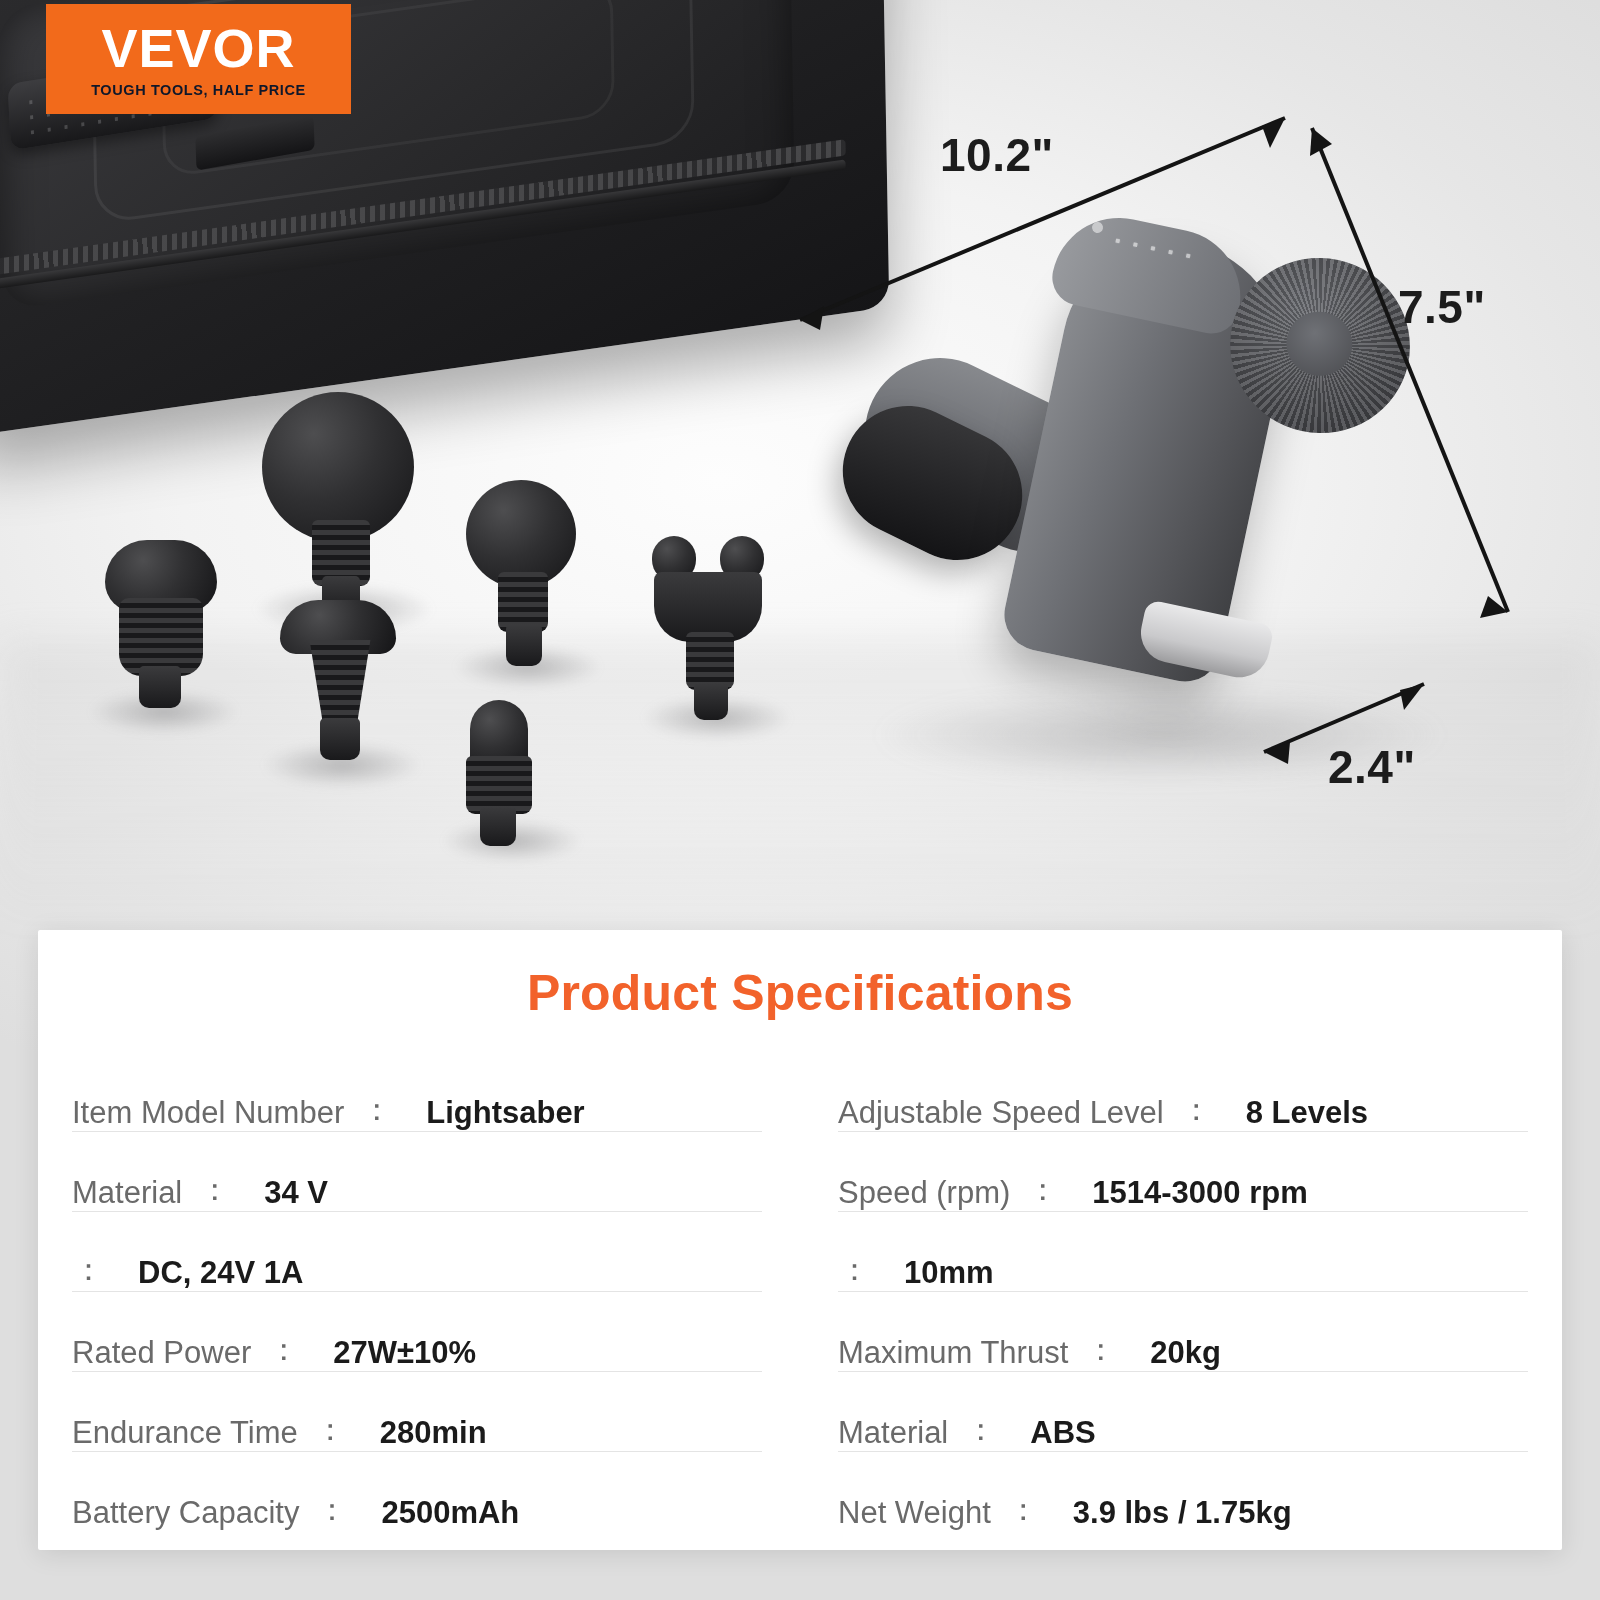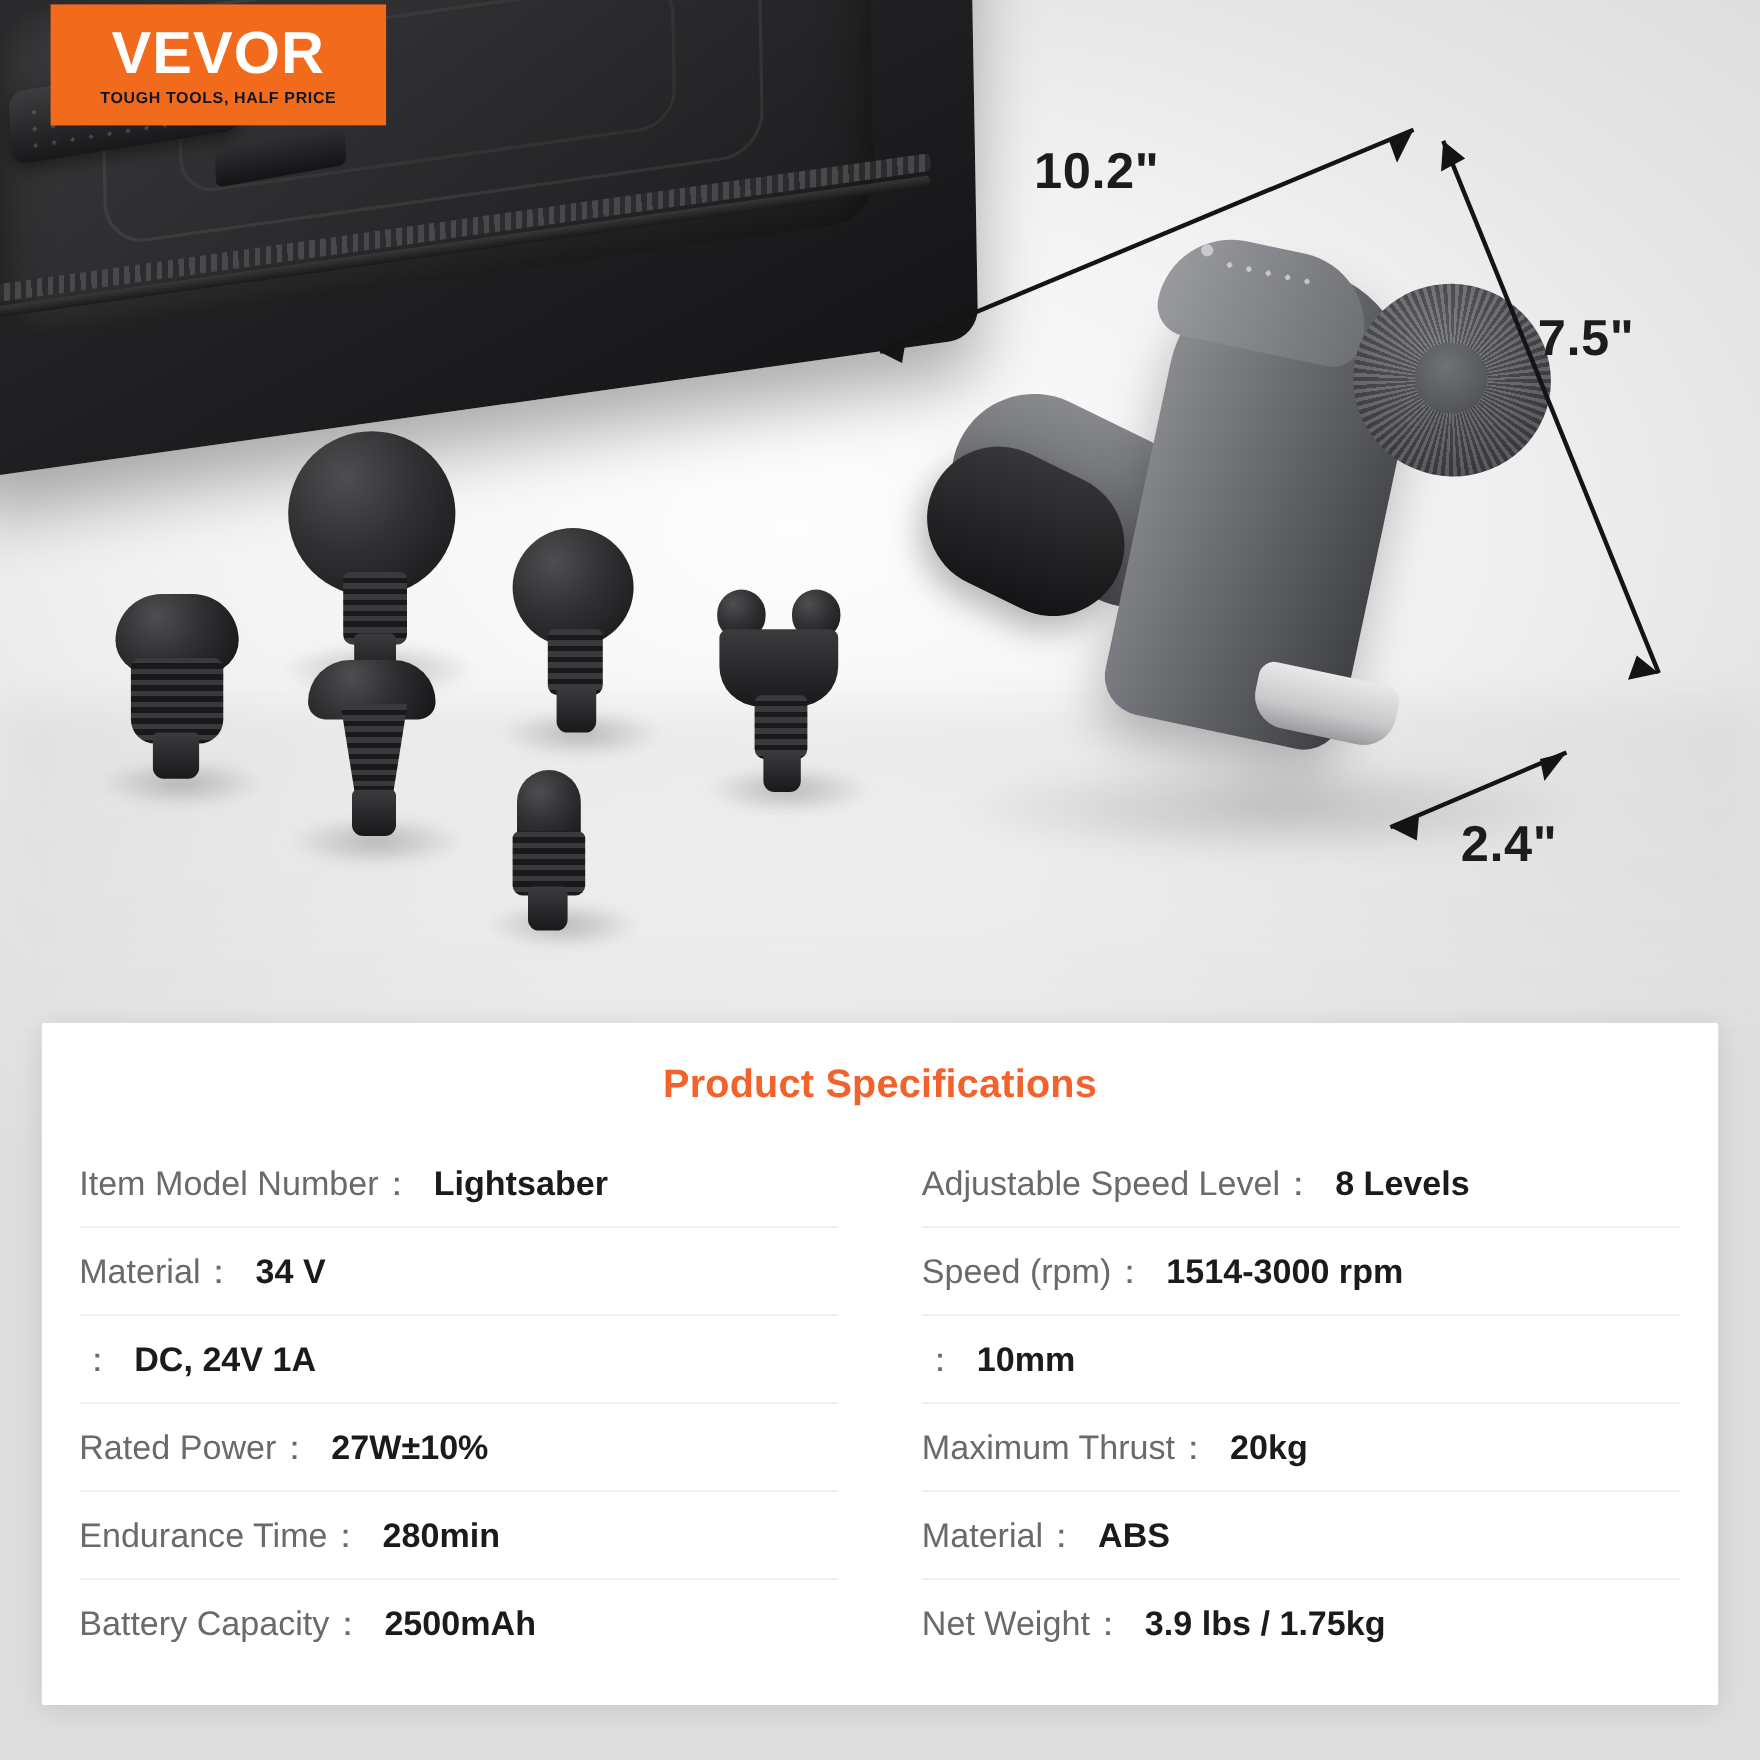--- a/index.html
+++ b/index.html
@@ -280,44 +280,45 @@
     height: 620px;
     background: #ffffff;
     box-shadow: 0 4px 26px rgba(0,0,0,0.10);
     border-radius: 2px;
     padding: 0;
     box-sizing: border-box;
   }
   #spec-title {
     text-align: center;
     color: #F2622B;
-    font-size: 36px;
+    font-size: 50px;
     font-weight: bold;
     margin-top: 34px;
     letter-spacing: 0.2px;
   }
   #spec-grid {
     display: flex;
     margin-top: 30px;
     padding: 0 34px;
     box-sizing: border-box;
   }
   .spec-col {
     flex: 1;
     display: flex;
     flex-direction: column;
   }
   .spec-col.left { padding-right: 34px; }
   .spec-col.right { padding-left: 42px; }
   .spec-row {
     display: flex;
-    align-items: center;
+    align-items: flex-end;
     height: 79px;
     border-bottom: 1px solid #e4e4e4;
     white-space: nowrap;
+    gap: 16px;
   }
   .spec-row:last-child { border-bottom: none; }
   .spec-key {
     color: #6a6a6a;
     font-size: 31px;
     font-weight: normal;
   }
   .spec-colon {
     color: #6a6a6a;
     font-size: 31px;

